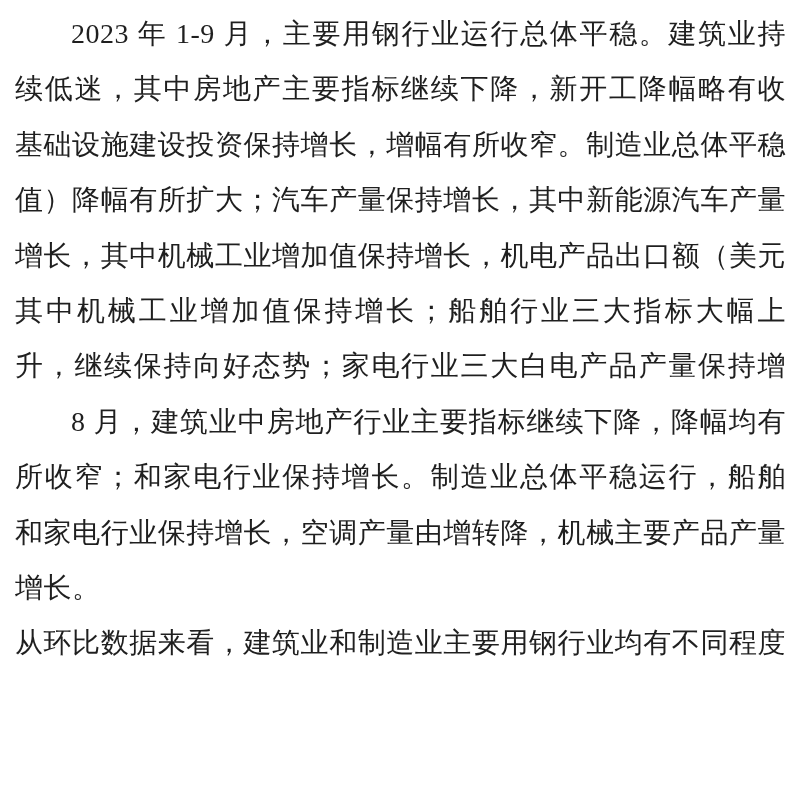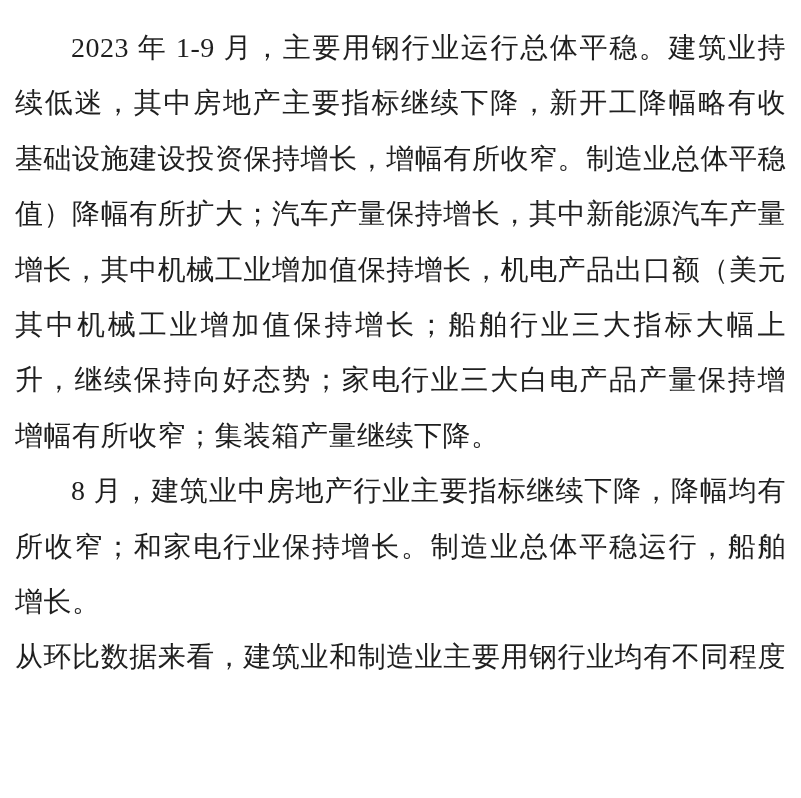--- a/index.html
+++ b/index.html
@@ -10,21 +10,21 @@
   body {
     width: 801px;
     height: 798px;
     overflow: hidden;
     font-family: "Liberation Serif", "DejaVu Serif", serif;
   }
   .page {
     box-sizing: border-box;
     width: 801px;
     height: 798px;
-    padding: 20px 15px 0 15px;
+    padding: 6px 15px 0 15px;
     background: #ffffff;
   }
   .doc-line {
     font-size: 28px;
     line-height: 55.4px;
     height: 55.4px;
     color: #1f1f1f;
     text-align: justify;
     text-align-last: justify;
     overflow: hidden;
@@ -42,21 +42,21 @@
 
 <div class="page">
   <div>
     <div class="doc-line ind">2023 年 1-9 月，主要用钢行业运行总体平稳。建筑业持</div>
     <div class="doc-line">续低迷，其中房地产主要指标继续下降，新开工降幅略有收窄；</div>
     <div class="doc-line">基础设施建设投资保持增长，增幅有所收窄。制造业总体平稳</div>
     <div class="doc-line">值）降幅有所扩大；汽车产量保持增长，其中新能源汽车产量</div>
     <div class="doc-line">增长，其中机械工业增加值保持增长，机电产品出口额（美元</div>
     <div class="doc-line">其中机械工业增加值保持增长；船舶行业三大指标大幅上</div>
     <div class="doc-line">升，继续保持向好态势；家电行业三大白电产品产量保持增长，</div>
-    <div class="doc-line last">增幅有所收窄；集装箱产量继续下降。</div>
   </div>
   <div>
     <div class="doc-line ind">8 月，建筑业中房地产行业主要指标继续下降，降幅均有</div>
     <div class="doc-line">所收窄；和家电行业保持增长。制造业总体平稳运行，船舶</div>
+    <div class="doc-line">和家电行业保持增长，空调产量由增转降，机械主要产品产量</div>
     <div class="doc-line last">增长。</div>
     <div class="doc-line">从环比数据来看，建筑业和制造业主要用钢行业均有不同程度</div>
   </div>
 </div>
 
 </body></html>

